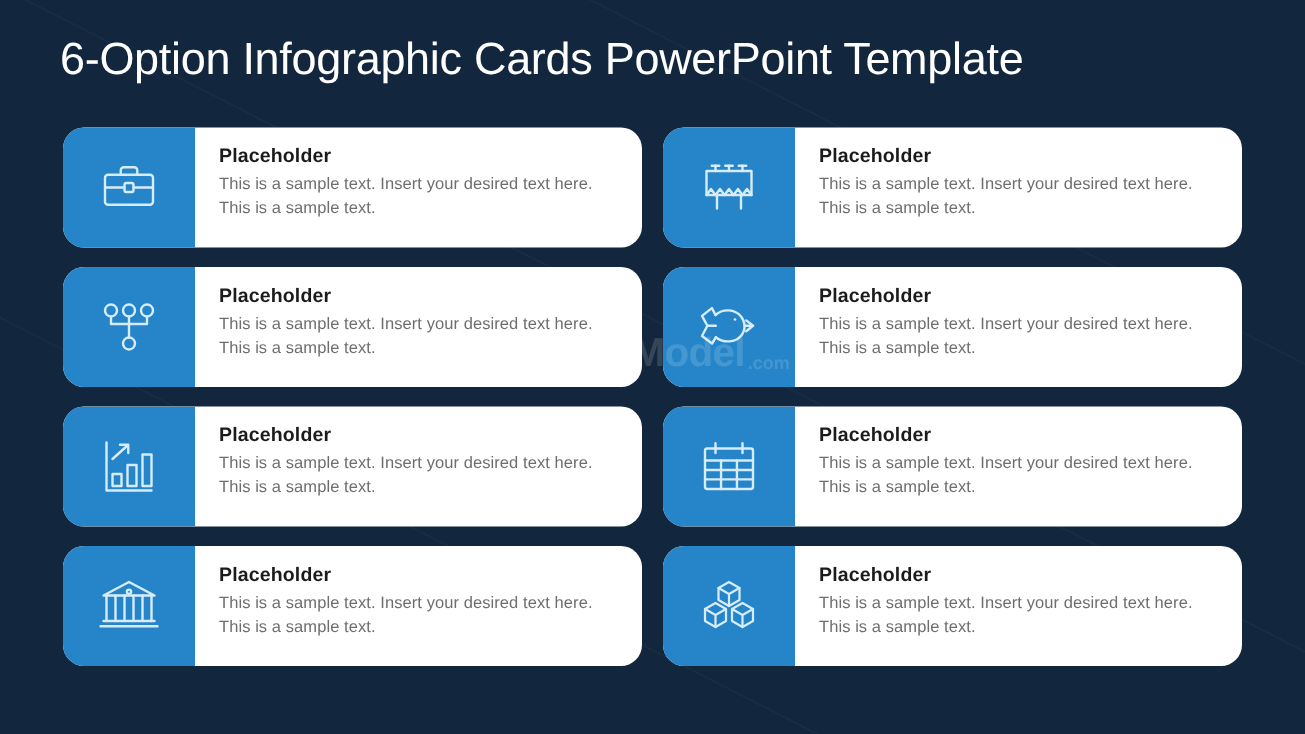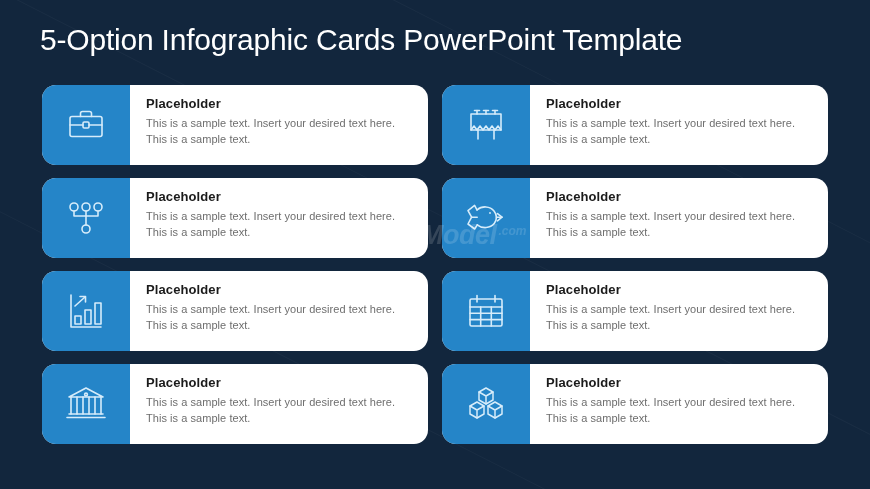--- a/index.html
+++ b/index.html
@@ -86,21 +86,20 @@
 
   
   #watermark {
     position:absolute;
     left:330px; top:222px;
     display:flex;
     align-items:center;
     pointer-events:none;
     opacity:0.35;
     z-index:5;
-    font-style:italic;
   }
   #watermark .wm-ring {
     width:26px; height:26px;
     border:4px solid rgba(255,255,255,0.55);
     border-radius:50%;
     border-right-color:transparent;
     margin-right:3px;
     transform:rotate(-35deg);
   }
   #watermark .wm-text {
@@ -109,33 +108,33 @@
     color:rgba(255,255,255,0.42);
     letter-spacing:-0.5px;
     line-height:1;
   }
   #watermark .wm-tld {
     font-size:12px;
     font-weight:bold;
     color:rgba(255,255,255,0.40);
     align-self:flex-end;
     margin-left:2px;
-    margin-bottom:11px;
+    margin-bottom:0;
   }
 </style>
 </head>
 <body>
 
 <div id="slide">
 
   <div class="diag d1"></div>
   <div class="diag d2"></div>
   <div class="diag d3"></div>
 
-  <div id="title">5-Option Infographic Cards PowerPoint Template</div>
+  <div id="title">6-Option Infographic Cards PowerPoint Template</div>
 
   <div id="grid">
 
     <div class="card">
       <div class="card-icon">
         <span>
           <svg width="42" height="42" viewBox="0 0 42 42" fill="none" stroke="#d6ecfa" stroke-width="1.6" stroke-linecap="round" stroke-linejoin="round">
             <rect x="5" y="12.5" width="32" height="20" rx="2"></rect>
             <path d="M15.5 12.5V9.5a2 2 0 0 1 2-2h7a2 2 0 0 1 2 2v3"></path>
             <path d="M5 21h13M24 21h13"></path>

